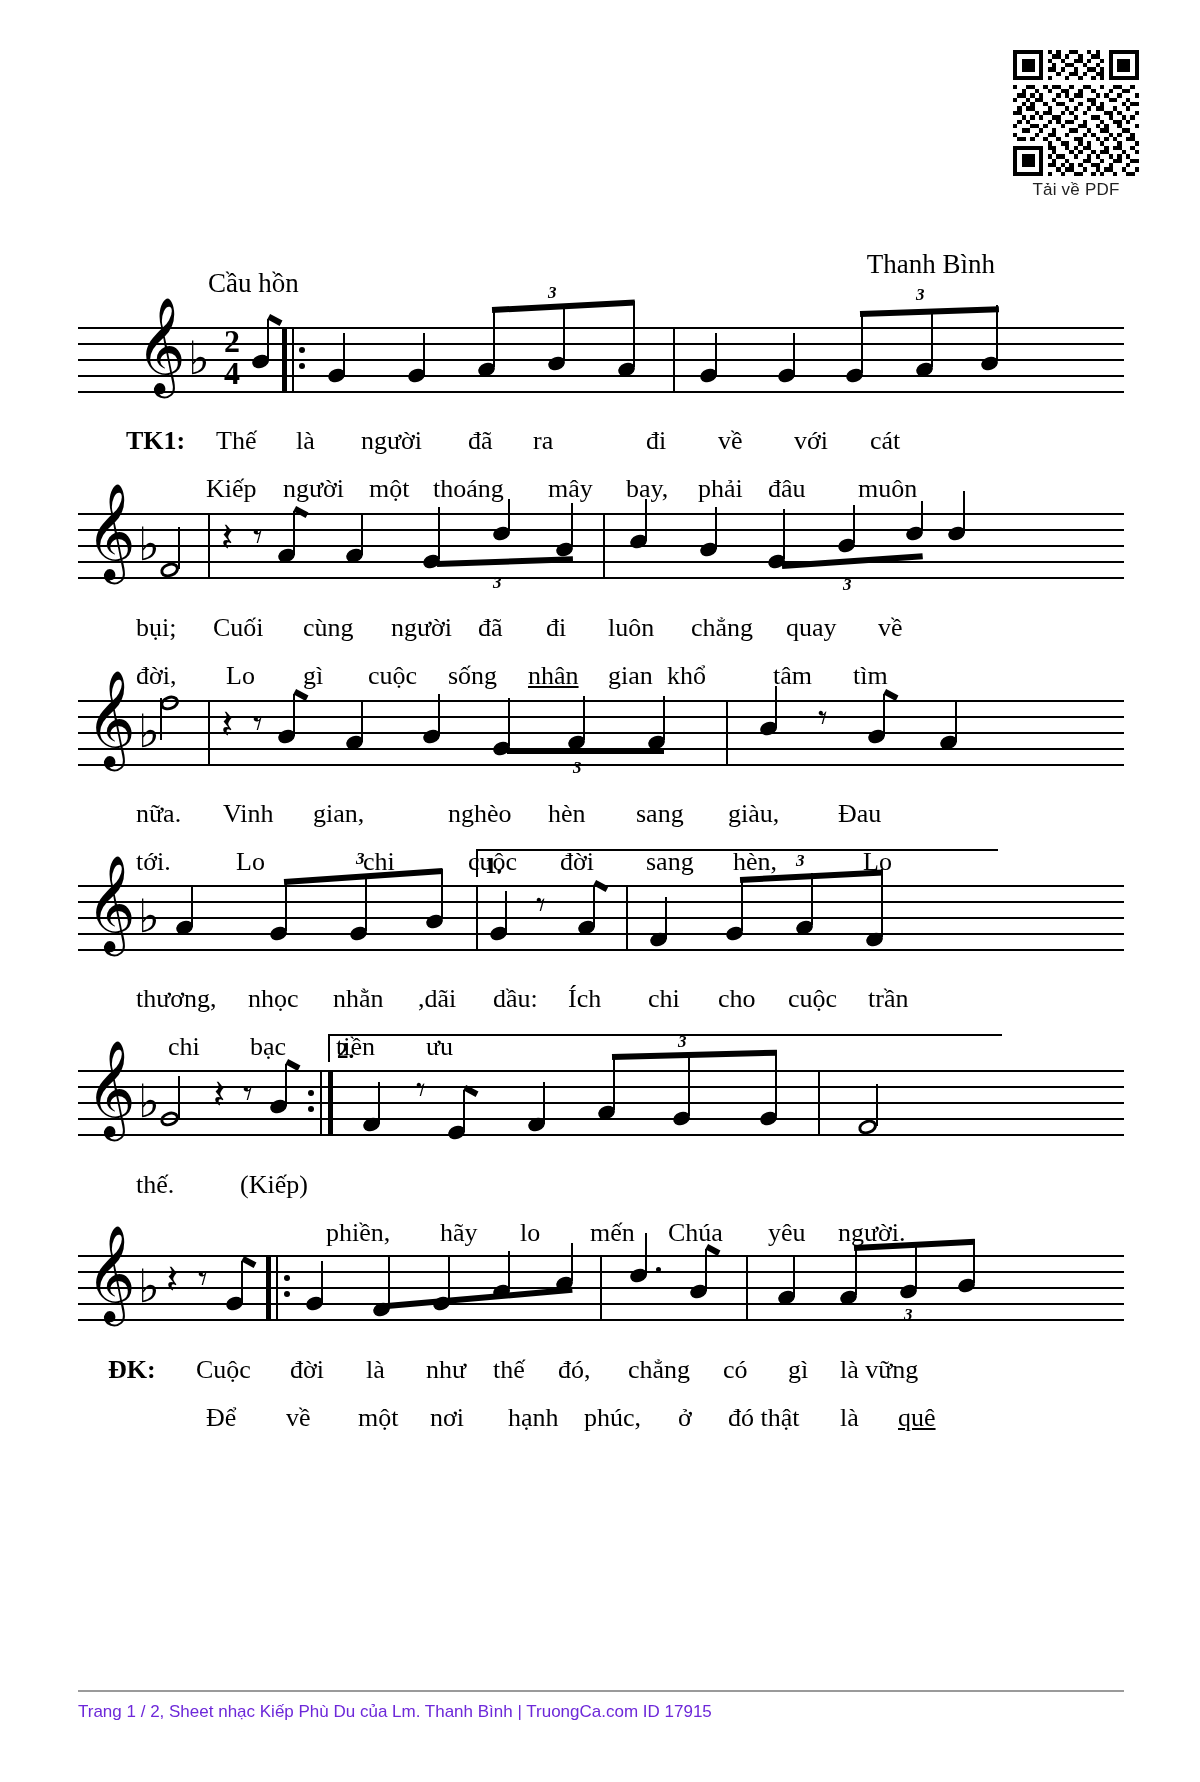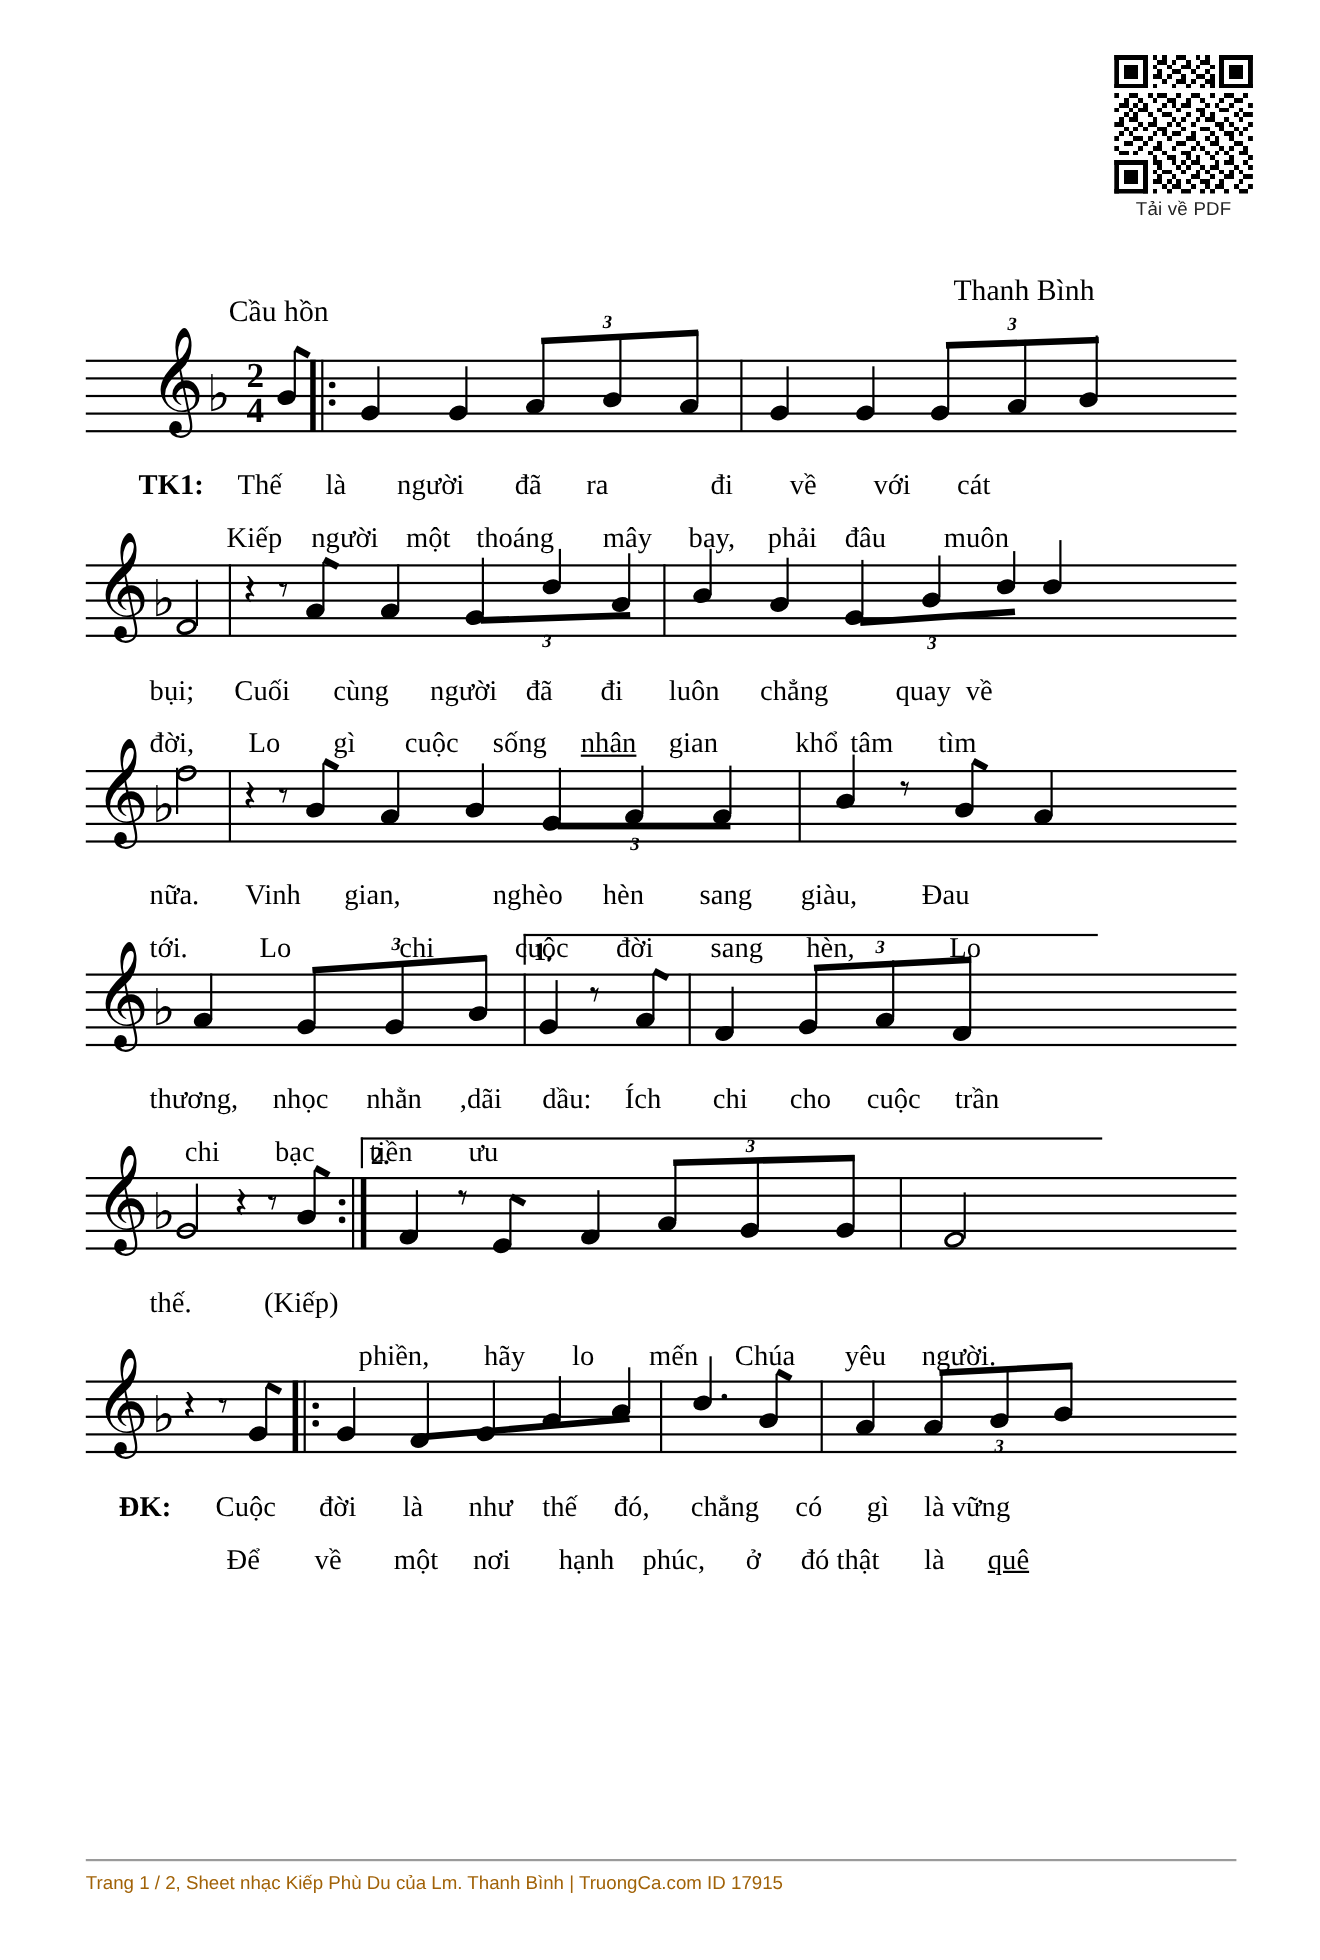--- a/index.html
+++ b/index.html
@@ -232,21 +232,21 @@
     width: 1046px;
     height: 1.5px;
     background: #9a9a9a;
   }
   .footer {
     position: absolute;
     left: 78px;
     top: 1702px;
     font-family: "Liberation Sans", sans-serif;
     font-size: 17px;
-    color: #a16207;
+    color: #6d28d9;
   }
 </style>
 </head>
 <body>
 
 <div class="page">
 
   <div class="qr-wrap">
     <svg class="qr-box" viewBox="0 0 29 29" shape-rendering="crispEdges">
       <rect width="29" height="29" fill="#fff"></rect>
@@ -613,32 +613,32 @@
 
   <div class="lyric-row" style="top:613px;">
     <span class="w" style="left:58px;">bụi;</span>
     <span class="w" style="left:135px;">Cuối</span>
     <span class="w" style="left:225px;">cùng</span>
     <span class="w" style="left:313px;">người</span>
     <span class="w" style="left:400px;">đã</span>
     <span class="w" style="left:468px;">đi</span>
     <span class="w" style="left:530px;">luôn</span>
     <span class="w" style="left:613px;">chẳng</span>
-    <span class="w" style="left:708px;margin-left:28px;">quay</span>
+    <span class="w" style="left:708px;">quay</span>
     <span class="w" style="left:800px;">về</span>
   </div>
   <div class="lyric-row" style="top:661px;">
     <span class="w" style="left:58px;">đời,</span>
     <span class="w" style="left:148px;">Lo</span>
     <span class="w" style="left:225px;">gì</span>
     <span class="w" style="left:290px;">cuộc</span>
     <span class="w" style="left:370px;">sống</span>
     <span class="w" style="left:450px;text-decoration:underline;">nhân</span>
     <span class="w" style="left:530px;">gian</span>
-    <span class="w" style="left:645px;">khổ</span>
+    <span class="w" style="left:589px;">khổ</span>
     <span class="w" style="left:695px;">tâm</span>
     <span class="w" style="left:775px;">tìm</span>
   </div>
 
   <div class="system" style="top:700px;">
     <div class="staff">
       <div class="line l0"></div>
       <div class="line l1"></div>
       <div class="line l2"></div>
       <div class="line l3"></div>

